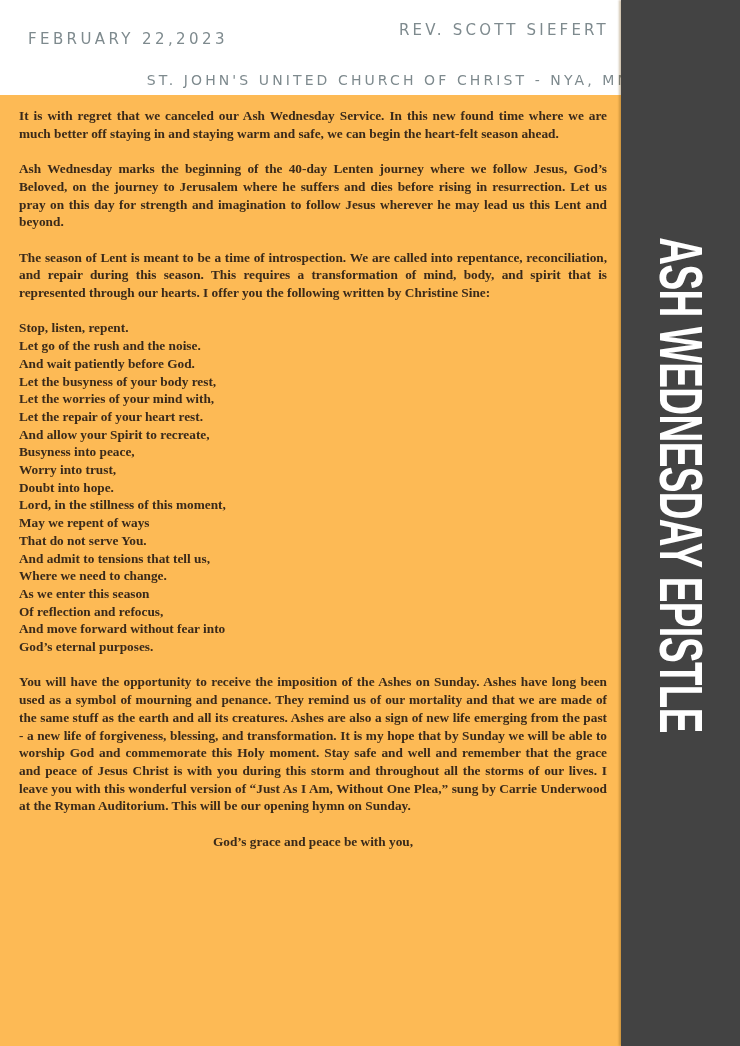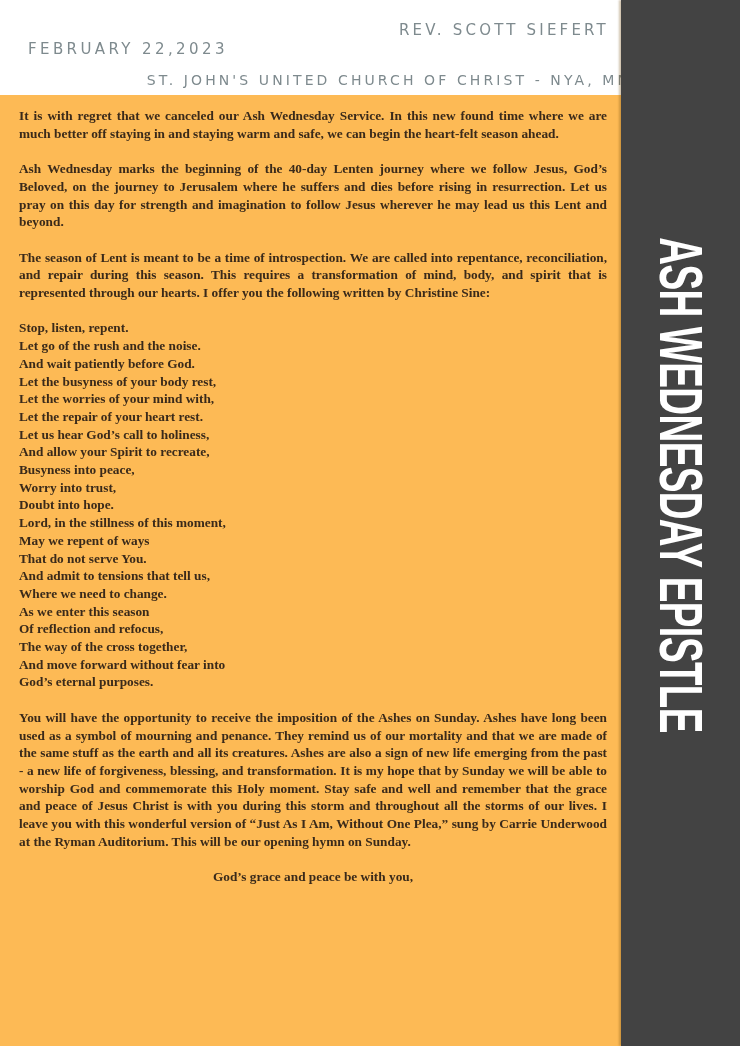--- a/index.html
+++ b/index.html
@@ -13,21 +13,21 @@
       background: #FFFFFF;
     }
     .hdr-text {
       position: absolute;
       font-family: "DejaVu Sans", "Liberation Sans", sans-serif;
       color: #7E8A8E;
       font-size: 15px;
       letter-spacing: 3.2px;
       white-space: nowrap;
     }
-    .hdr-date { left: 28px; top: 40px; letter-spacing: 3.4px; }
+    .hdr-date { left: 28px; top: 30px; letter-spacing: 3.4px; }
     .hdr-rev { right: 12px; top: 21px; }
     .hdr-church { left: 0; width: 631px; text-align: right; top: 72px; font-size: 14px; letter-spacing: 3.1px; }
 
     .content {
       position: absolute; left: 19px; top: 107px; width: 588px;
       color: #3A2A1A;
       font-size: 13.3px;
       line-height: 17.7px;
       font-family: "Liberation Serif", "DejaVu Serif", serif;
       font-weight: bold;
@@ -70,33 +70,31 @@
   <p>Ash Wednesday marks the beginning of the 40-day Lenten journey where we follow Jesus, God’s Beloved, on the journey to Jerusalem where he suffers and dies before rising in resurrection. Let us pray on this day for strength and imagination to follow Jesus wherever he may lead us this Lent and beyond.</p>
   <p>The season of Lent is meant to be a time of introspection. We are called into repentance, reconciliation, and repair during this season. This requires a transformation of mind, body, and spirit that is represented through our hearts. I offer you the following written by Christine Sine:</p>
 
   <div class="poem">
     <span class="poem-line">Stop, listen, repent.</span>
     <span class="poem-line">Let go of the rush and the noise.</span>
     <span class="poem-line">And wait patiently before God.</span>
     <span class="poem-line">Let the busyness of your body rest,</span>
     <span class="poem-line">Let the worries of your mind with,</span>
     <span class="poem-line">Let the repair of your heart rest.</span>
-    <span class="poem-line">Let us hear God’s call to holiness,</span>
     <span class="poem-line">And allow your Spirit to recreate,</span>
     <span class="poem-line">Busyness into peace,</span>
     <span class="poem-line">Worry into trust,</span>
     <span class="poem-line">Doubt into hope.</span>
     <span class="poem-line">Lord, in the stillness of this moment,</span>
     <span class="poem-line">May we repent of ways</span>
     <span class="poem-line">That do not serve You.</span>
     <span class="poem-line">And admit to tensions that tell us,</span>
     <span class="poem-line">Where we need to change.</span>
     <span class="poem-line">As we enter this season</span>
     <span class="poem-line">Of reflection and refocus,</span>
-    <span class="poem-line">The way of the cross together,</span>
     <span class="poem-line">And move forward without fear into</span>
     <span class="poem-line">God’s eternal purposes.</span>
   </div>
 
   <p>You will have the opportunity to receive the imposition of the Ashes on Sunday. Ashes have long been used as a symbol of mourning and penance. They remind us of our mortality and that we are made of the same stuff as the earth and all its creatures. Ashes are also a sign of new life emerging from the past - a new life of forgiveness, blessing, and transformation. It is my hope that by Sunday we will be able to worship God and commemorate this Holy moment. Stay safe and well and remember that the grace and peace of Jesus Christ is with you during this storm and throughout all the storms of our lives. I leave you with this wonderful version of “Just As I Am, Without One Plea,” sung by Carrie Underwood at the Ryman Auditorium. This will be our opening hymn on Sunday.</p>
   <p class="nojust">God’s grace and peace be with you,</p>
 </div>
 
 <div class="sidebar">
   <div class="side-title">

